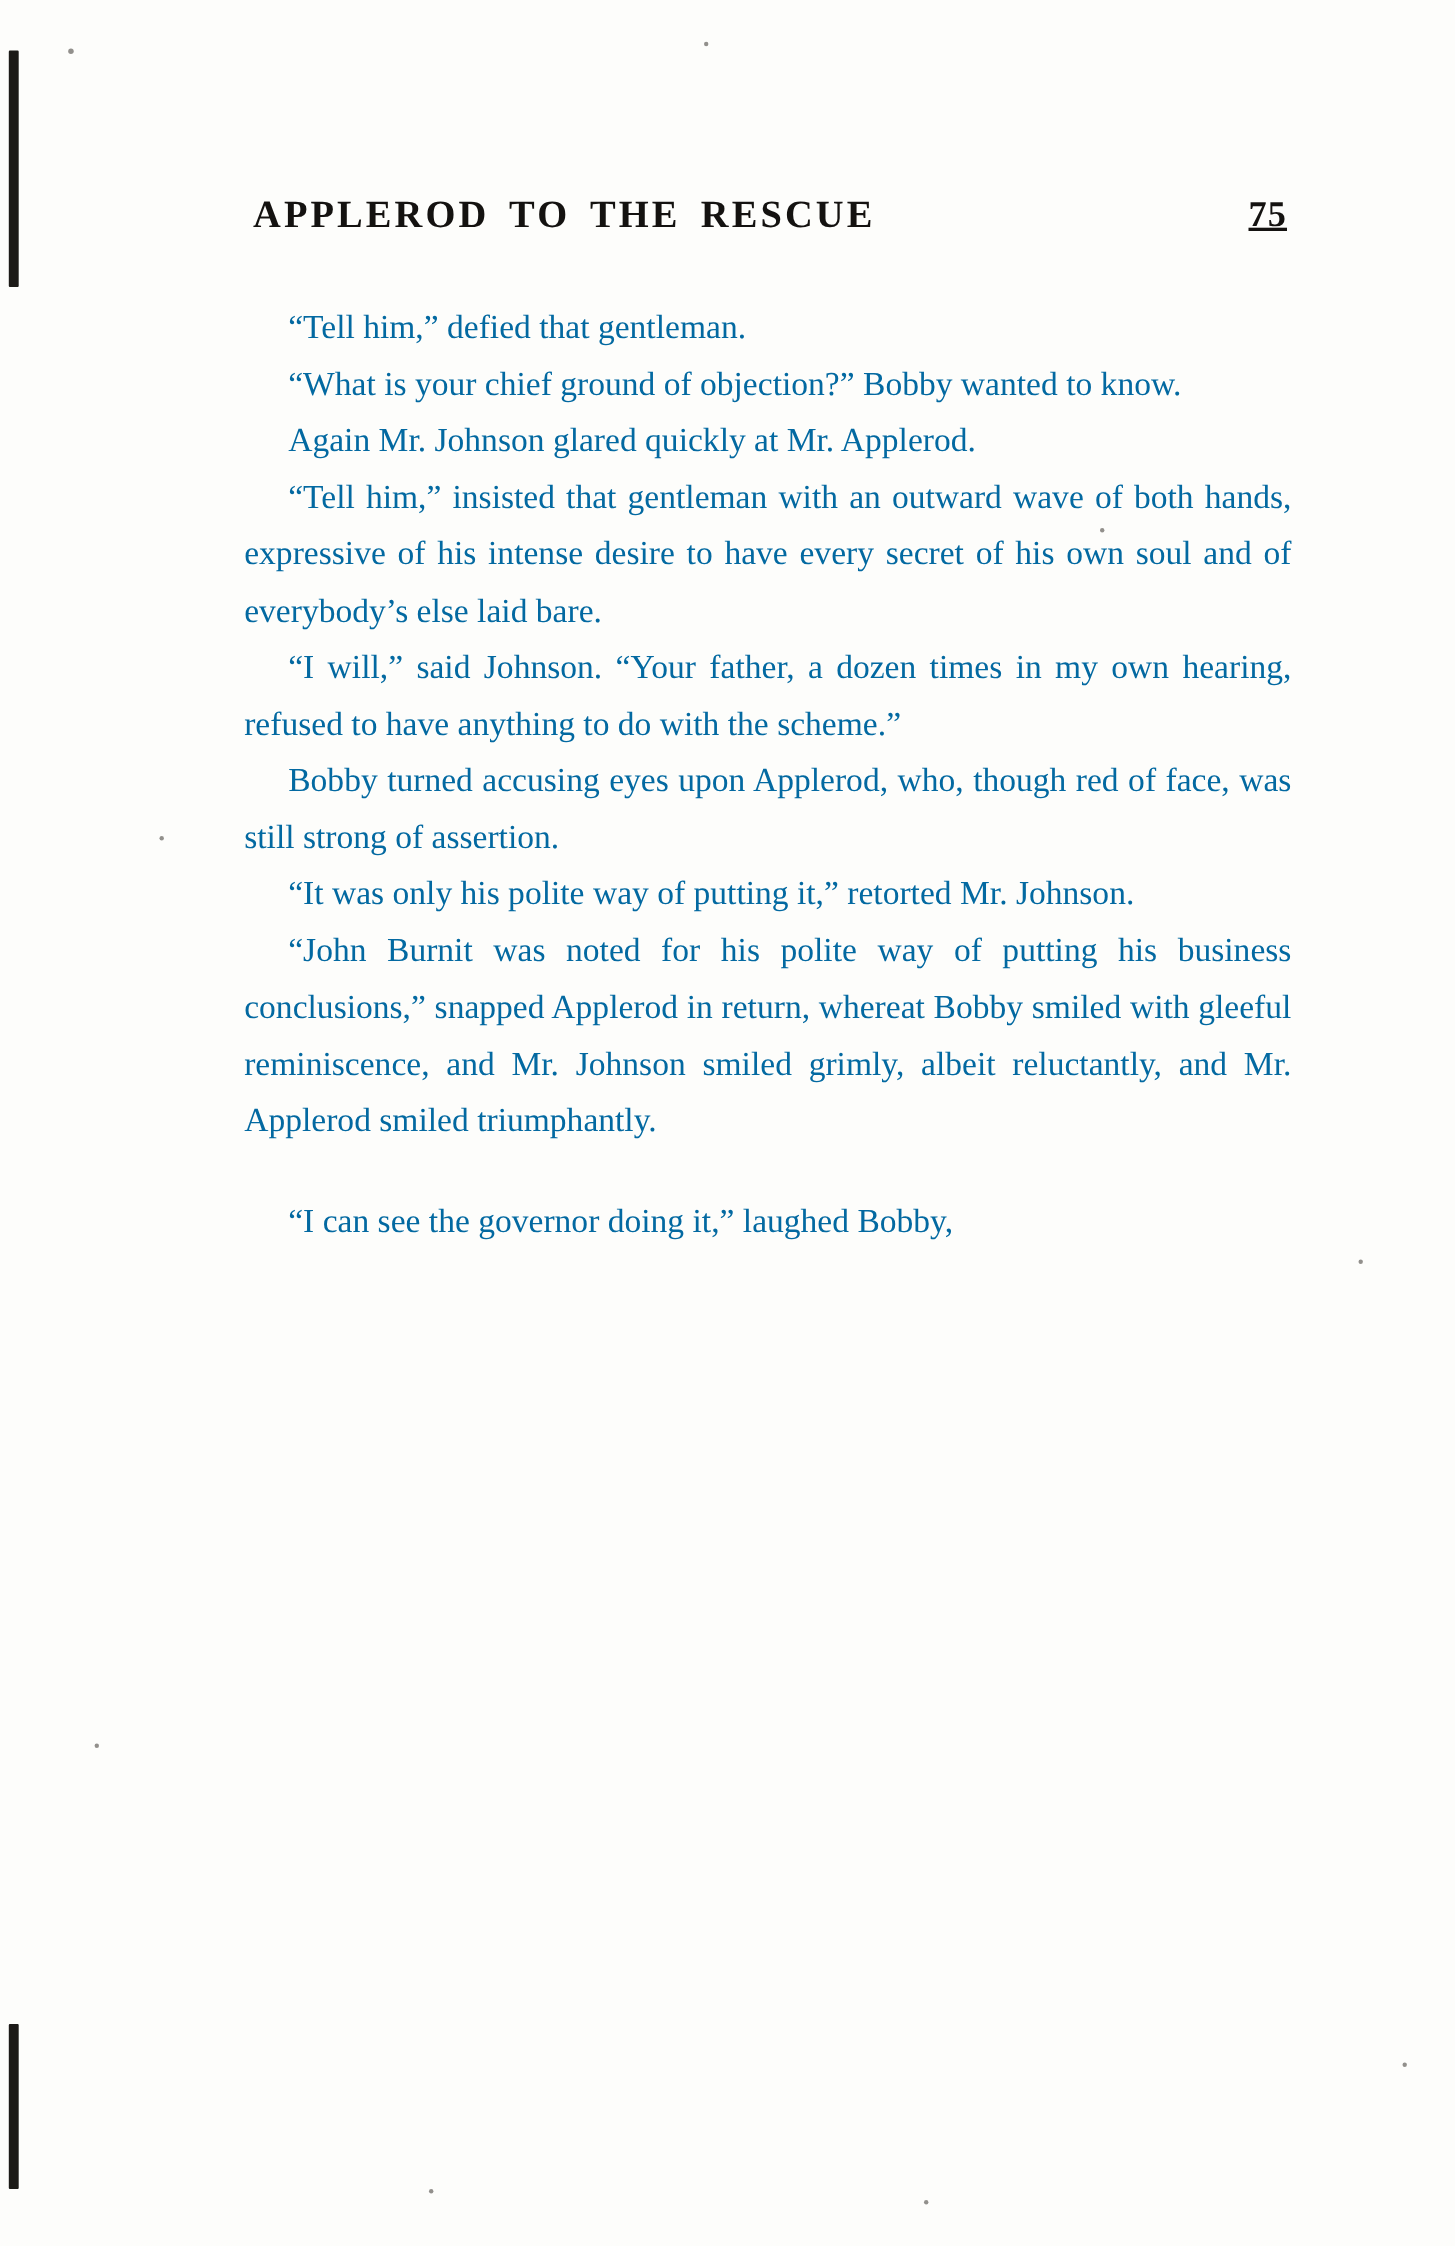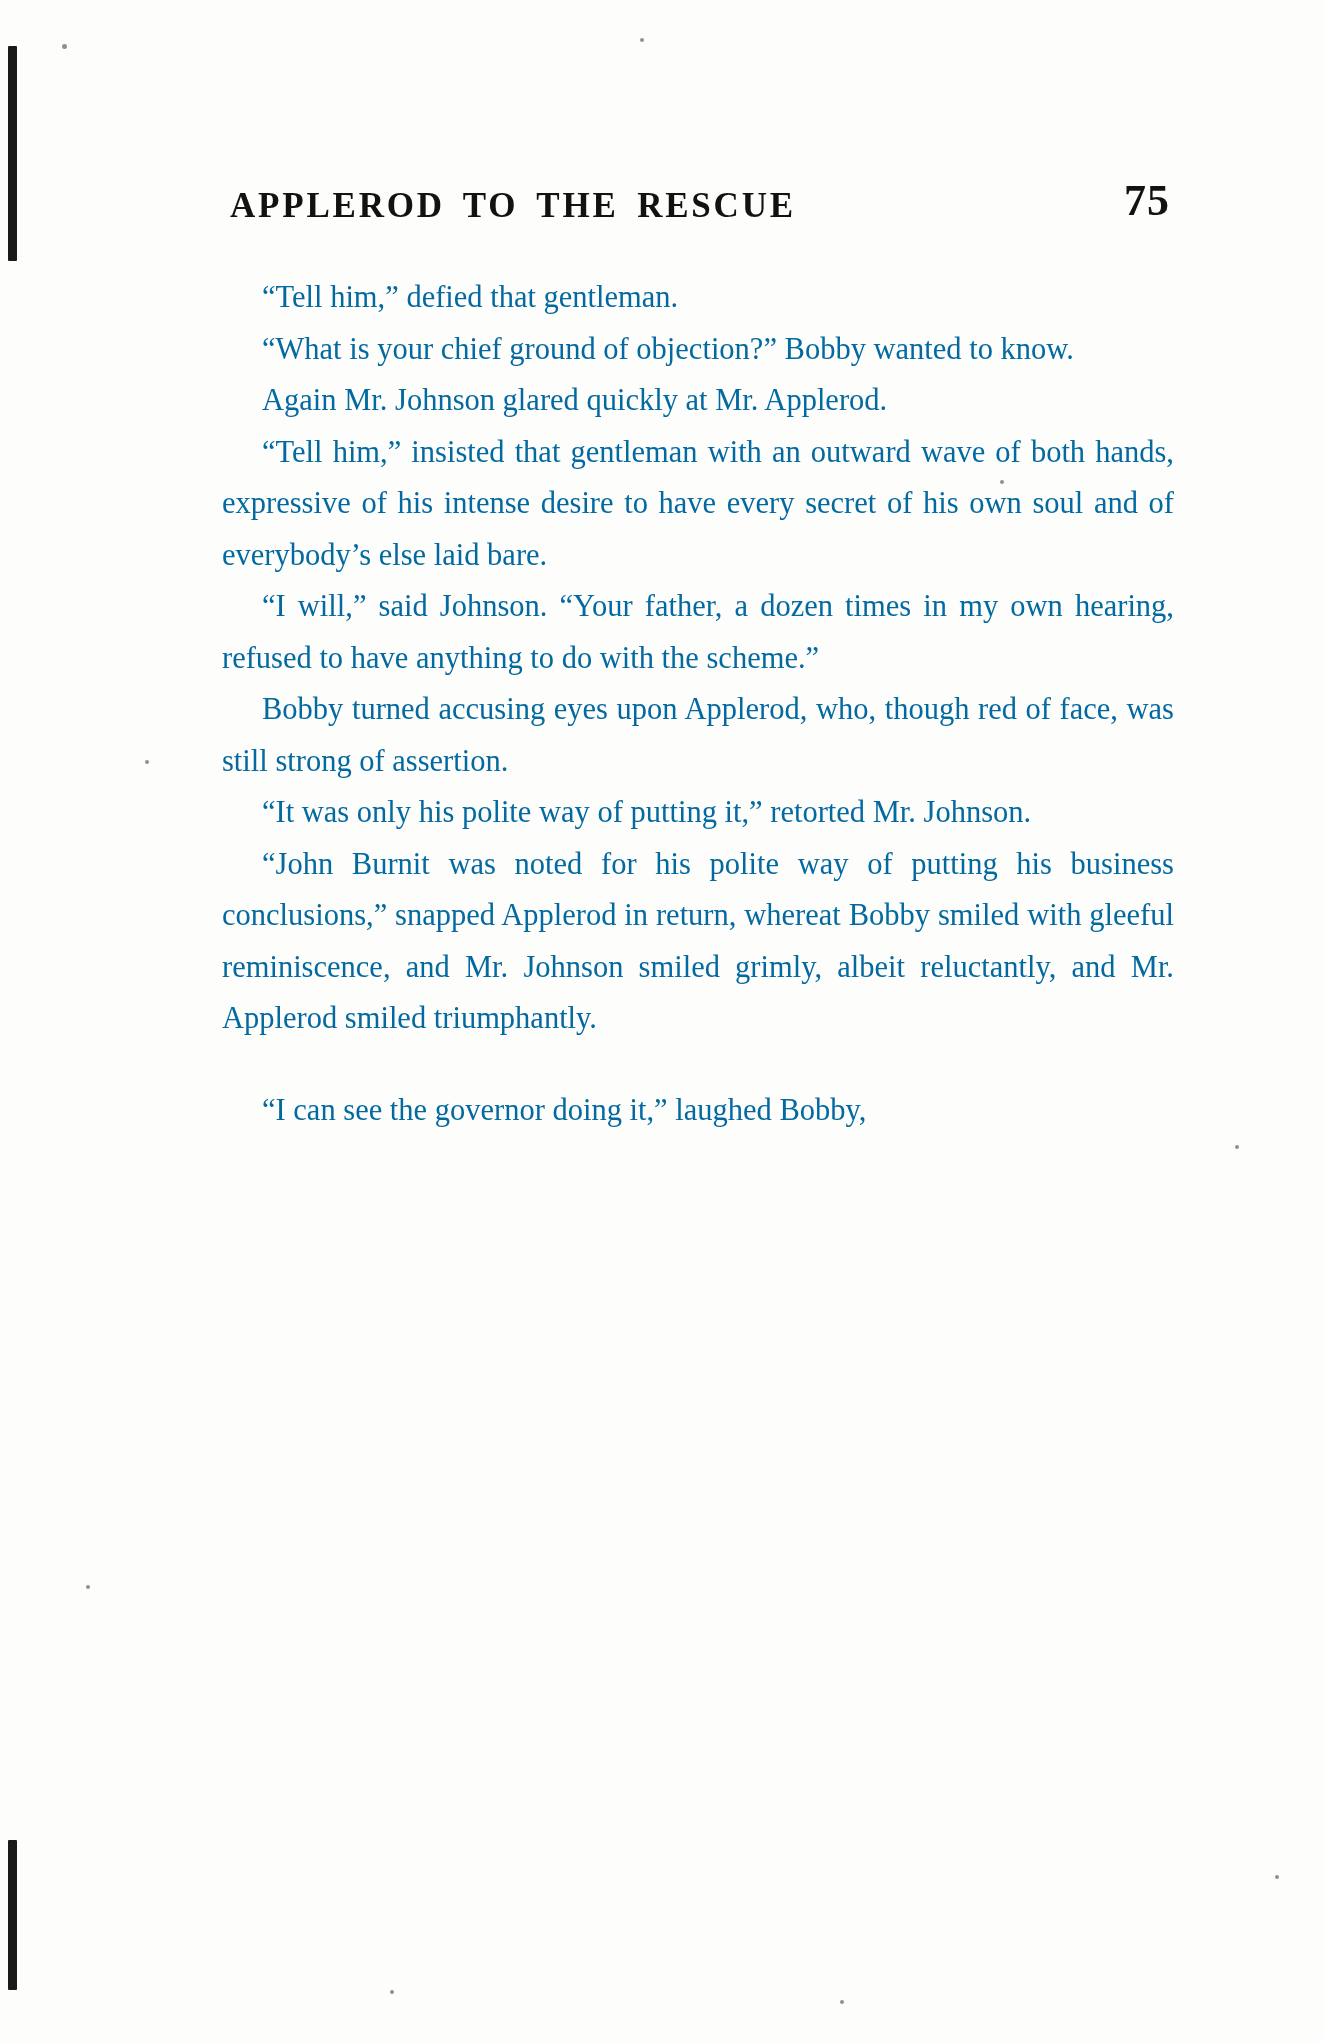--- a/index.html
+++ b/index.html
@@ -48,38 +48,39 @@
     width: 1323px;
     height: 2042px;
   }
 
   .header-line {
     position: absolute;
     left: 230px;
     top: 175px;
     width: 940px;
     display: flex;
-    align-items: flex-end;
+    align-items: center;
     justify-content: space-between;
     font-size: 35px;
     font-weight: bold;
     letter-spacing: 1.2px;
   }
   .running-head {
     font-family: "Liberation Serif", serif;
     font-weight: bold;
     letter-spacing: 2.8px;
     word-spacing: 7px;
     font-size: 35px;
   }
   .folio {
     font-family: "Liberation Serif", serif;
     font-weight: bold;
-    font-size: 44px;
+    font-size: 33px;
     letter-spacing: 1px;
+    text-decoration: underline;
   }
 
   .text-block {
     position: absolute;
     left: 222px;
     top: 272px;
     width: 952px;
     font-size: 30.5px;
     line-height: 51.5px;
     text-align: justify;

